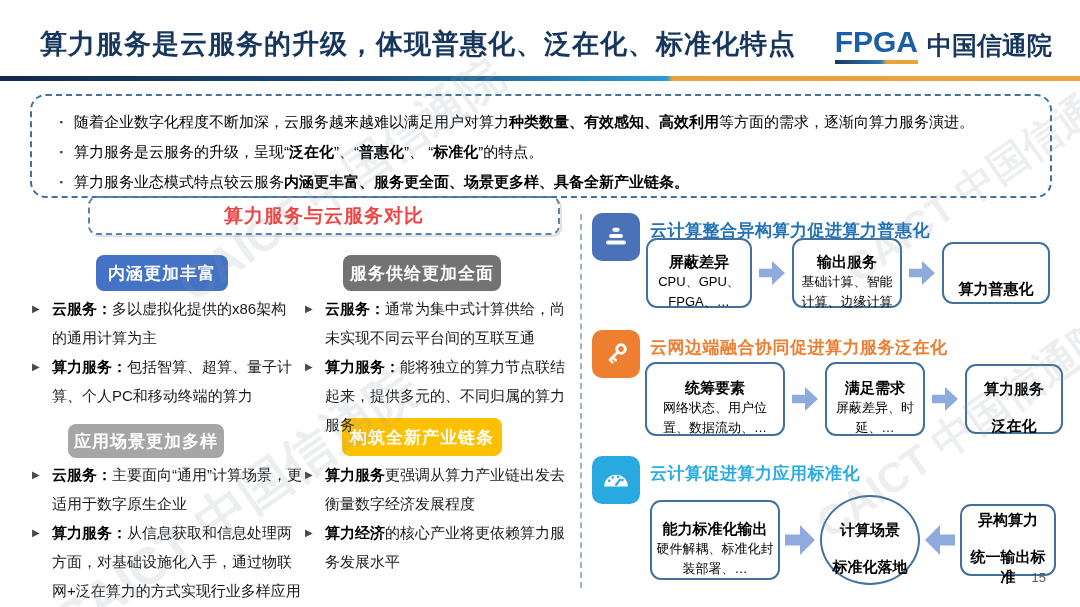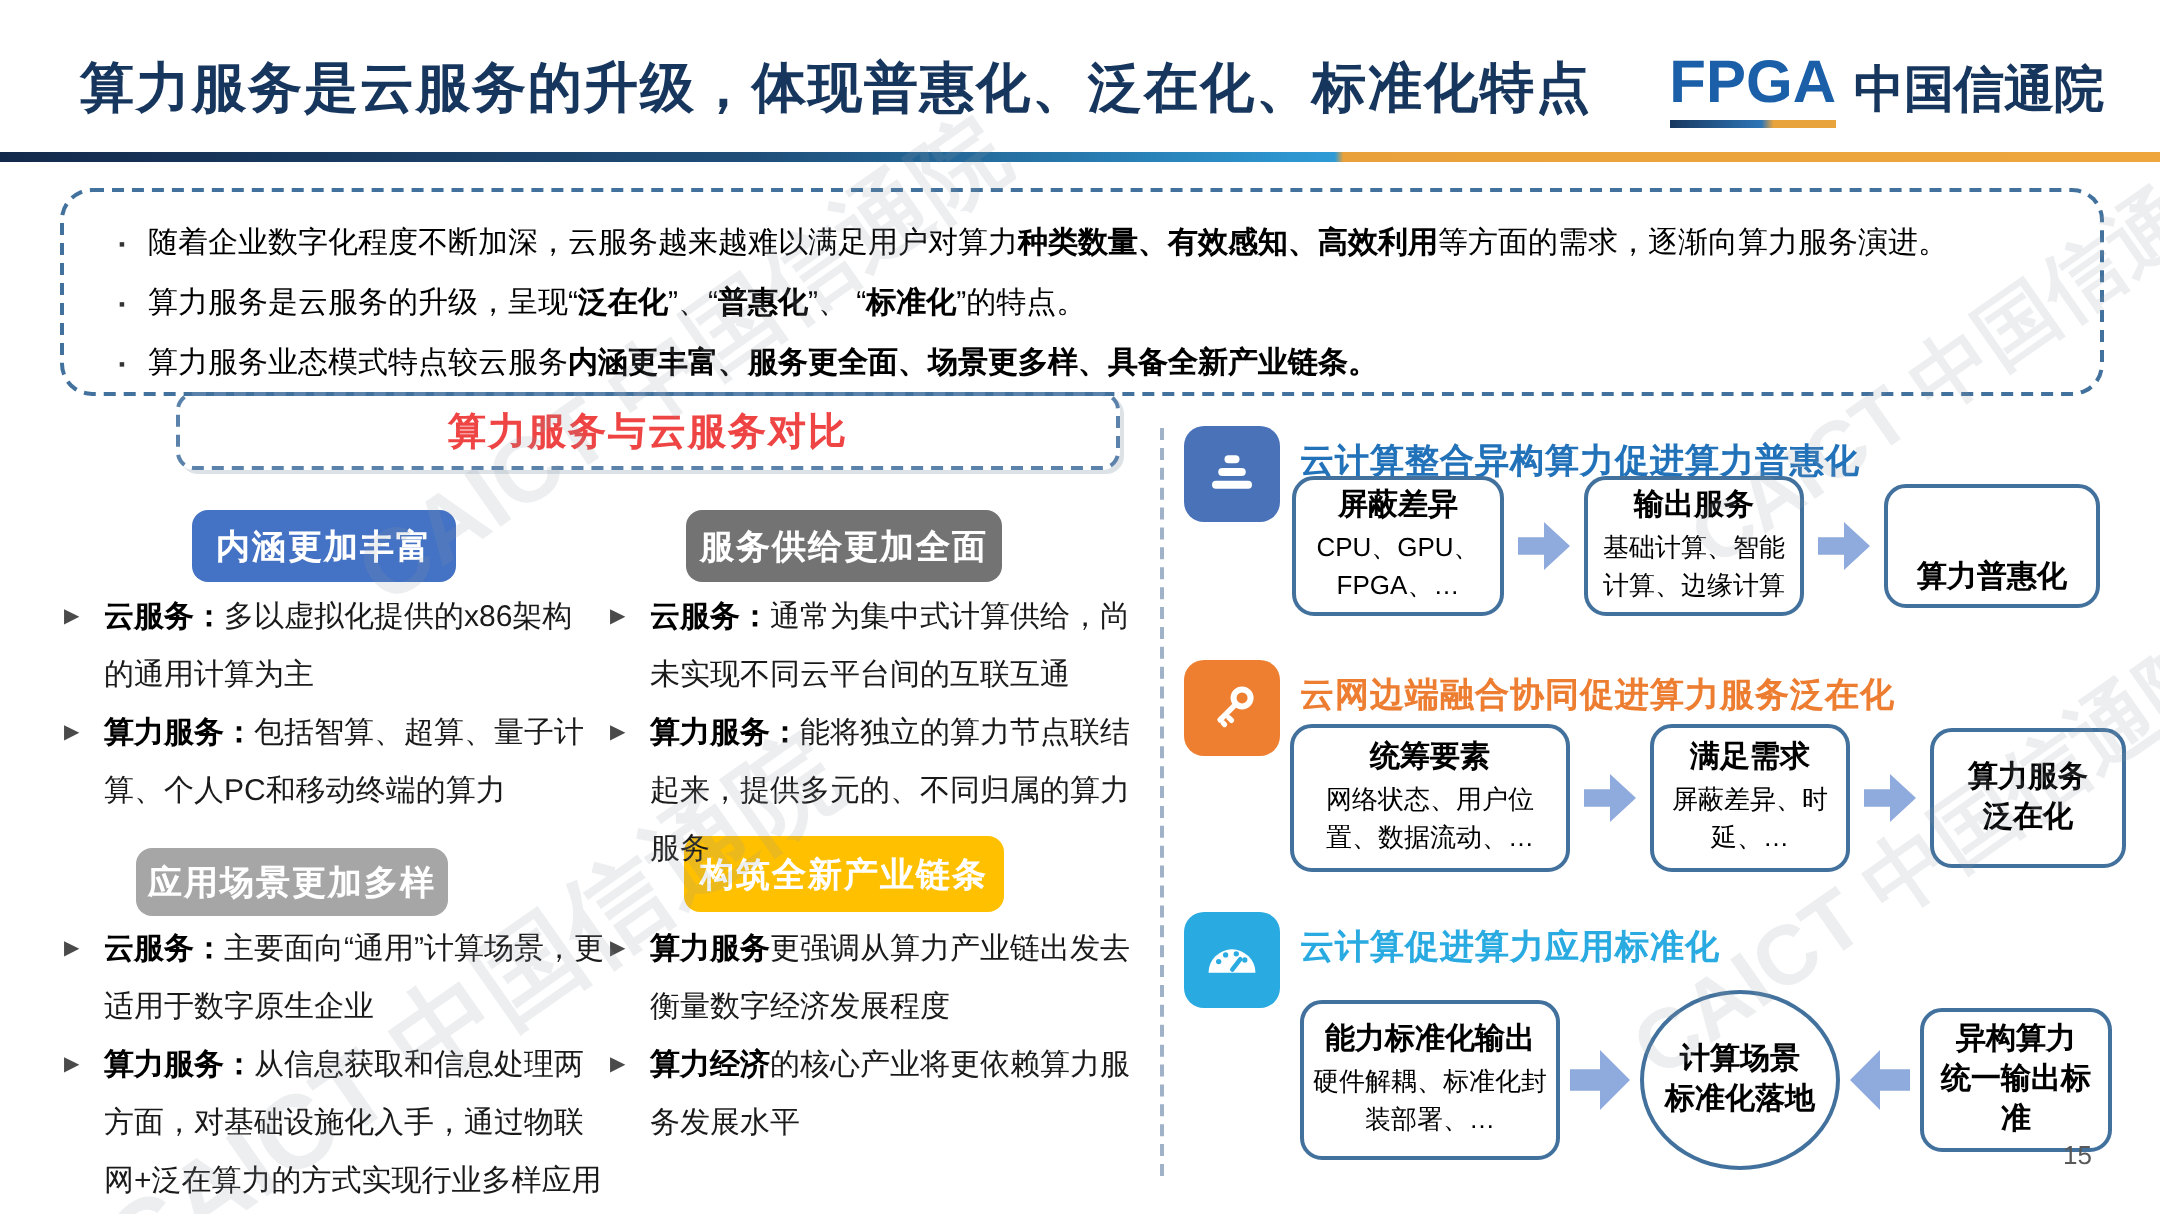--- a/index.html
+++ b/index.html
@@ -77,21 +77,21 @@
   .ft-3 { top:462px; color:#29abe2; }
   .steps { position:absolute; display:flex; align-items:center; gap:7px; }
   .st-1 { left:646px; top:238px; height:70px; }
   .st-2 { left:645px; top:362px; height:74px; }
   .st-3 { left:650px; top:495px; height:90px; gap:5px; }
   .fbox {
     background:#fff; border:2px solid #41719c; border-radius:11px;
     display:flex; flex-direction:column; align-items:center; justify-content:center;
     padding:3px 4px; text-align:center;
   }
-  .fhead { font-size:15px; font-weight:bold; color:#000; line-height:1.35; }
+  .fhead { font-size:15px; font-weight:bold; color:#000; line-height:1.35;margin-top:17px; }
   .fbody { font-size:13px; color:#000; line-height:1.5; }
   .ellipse { border-radius:50% !important; }
   .arrow {
     width:26px; height:24px; background:#8faadc; flex:0 0 auto;
     clip-path:polygon(0 32%, 50% 32%, 50% 0, 100% 50%, 50% 100%, 50% 68%, 0 68%);
   }
   .arrow-lg { width:30px; height:30px; }
   .arrow-left { transform:scaleX(-1); }
   
   .page-number { position:absolute; right:34px; top:570px; font-size:13px; color:#595959; }

